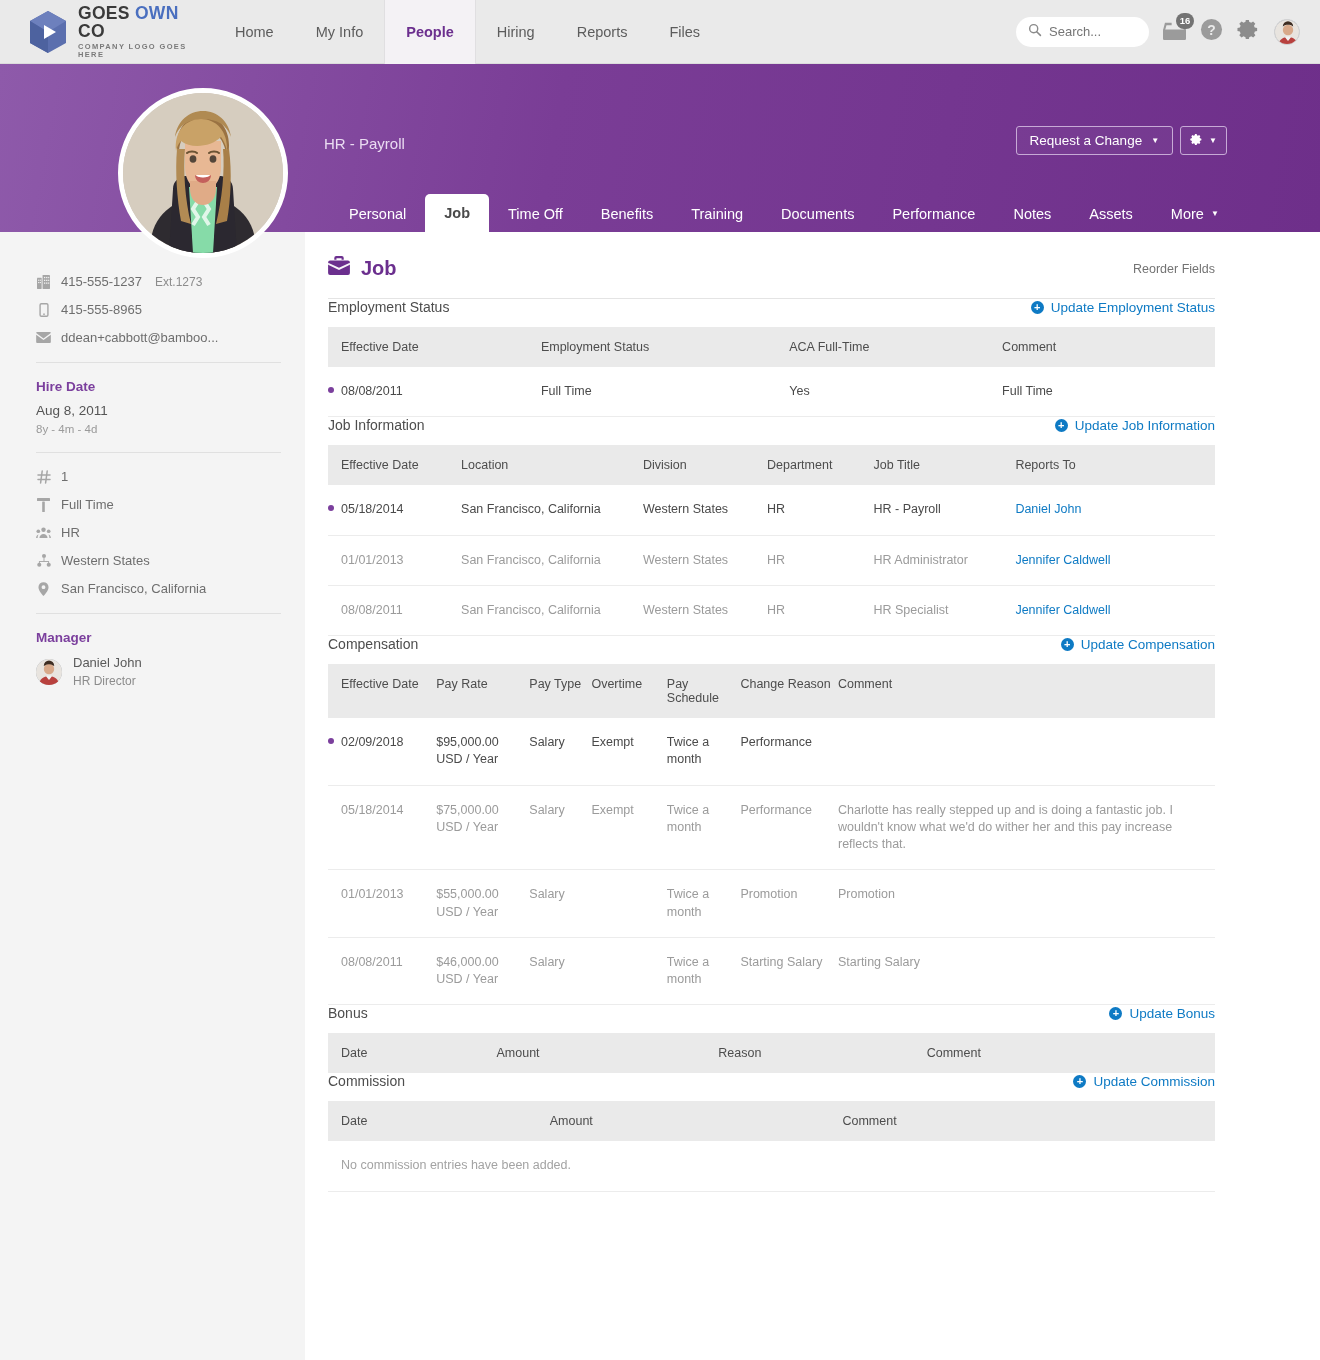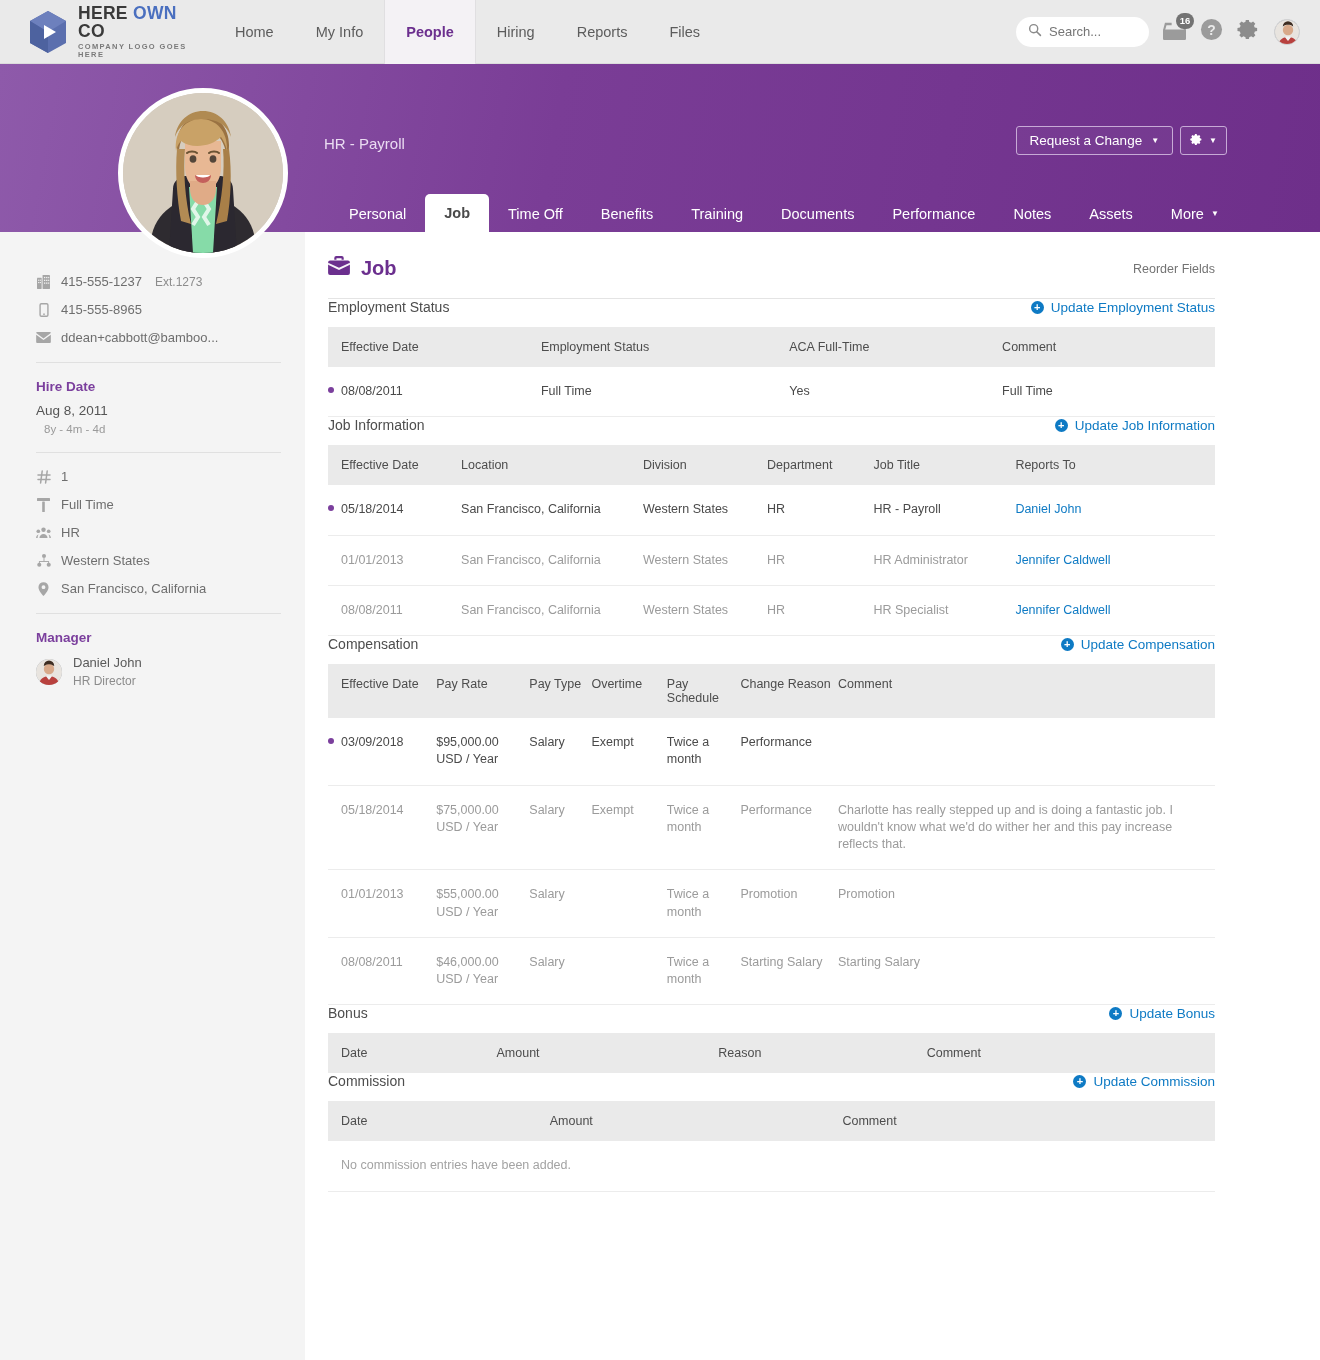--- a/index.html
+++ b/index.html
@@ -107,21 +107,21 @@
     position: absolute; left: 0; top: 232px;
     width: 305px; height: 1128px; background: #f4f4f4;
   }
   .sb-inner { padding: 42px 24px 0 36px; width: 305px; }
   .sb-row { display: flex; align-items: center; gap: 10px; margin-bottom: 13px; font-size: 13px; color: #6e6e6e; }
   .sb-ico { width: 15px; height: 15px; flex: 0 0 15px; display: flex; align-items: center; justify-content: center; color: #a6a6a6; }
   .sb-ext { color: #8c8c8c; font-size: 12px; margin-left: 3px; }
   .sb-div { height: 1px; background: #e0e0e0; margin: 17px 0 16px 0; }
   .sb-head { color: #7b3f9d; font-size: 13.5px; font-weight: bold; margin-bottom: 9px; }
   .sb-val { font-size: 13.5px; color: #555; margin-bottom: 5px; }
-  .sb-sub { font-size: 11.5px; color: #9a9a9a; margin-left: 8px; }
+  .sb-sub { font-size: 11.5px; color: #9a9a9a; }
   .mgr-row { display: flex; align-items: center; gap: 11px; margin-top: 3px; }
   .mgr-av { width: 26px; height: 26px; border-radius: 50%; overflow: hidden; background: #9aa4b0; flex: 0 0 26px; }
   .mgr-name { font-size: 13px; color: #5a5a5a; line-height: 1.45; }
   .mgr-title { font-size: 12px; color: #8c8c8c; line-height: 1.45; }
 
   
   .main { position: absolute; left: 305px; top: 232px; width: 1015px; }
   .content-pad { padding: 24px 105px 0 23px; }
 
   .page-title-row { display: flex; align-items: center; justify-content: space-between; padding-bottom: 17px; border-bottom: 1px solid #e4e4e4; }
@@ -161,21 +161,21 @@
   <div class="logo-wrap">
     <div class="logo-hex">
       <svg width="40" height="44" viewBox="0 0 40 44">
         <polygon points="20,1 38,11 38,33 20,43 2,33 2,11" fill="#5b6fae"></polygon>
         <polygon points="20,1 38,11 20,22 2,11" fill="#6d80bd"></polygon>
         <polygon points="2,11 20,22 20,43 2,33" fill="#4d629f"></polygon>
         <polygon points="16,15 28,22 16,29" fill="#ffffff"></polygon>
       </svg>
     </div>
     <div class="logo-text">
-      <div class="logo-line1"><span>HERE </span><span class="blue">OWN </span><span>CO</span></div>
+      <div class="logo-line1"><span>GOES </span><span class="blue">OWN </span><span>CO</span></div>
       <div class="logo-line2">COMPANY LOGO GOES HERE</div>
     </div>
   </div>
 
   <div class="nav-tabs">
     <div class="nav-tab">Home</div>
     <div class="nav-tab">My Info</div>
     <div class="nav-tab active">People</div>
     <div class="nav-tab">Hiring</div>
     <div class="nav-tab">Reports</div>
@@ -559,21 +559,21 @@
           <th>Pay Rate</th>
           <th>Pay Type</th>
           <th>Overtime</th>
           <th>Pay Schedule</th>
           <th>Change Reason</th>
           <th>Comment</th>
         </tr>
           </thead>
         <tbody>
           <tr class="current">
-            <td><span class="dot"></span><span>03/09/2018</span></td>
+            <td><span class="dot"></span><span>02/09/2018</span></td>
             <td>$95,000.00 USD / Year</td>
             <td>Salary</td>
             <td>Exempt</td>
             <td>Twice a month</td>
             <td>Performance</td>
             <td></td>
           </tr>
           <tr>
             <td>05/18/2014</td>
             <td>$75,000.00 USD / Year</td>

